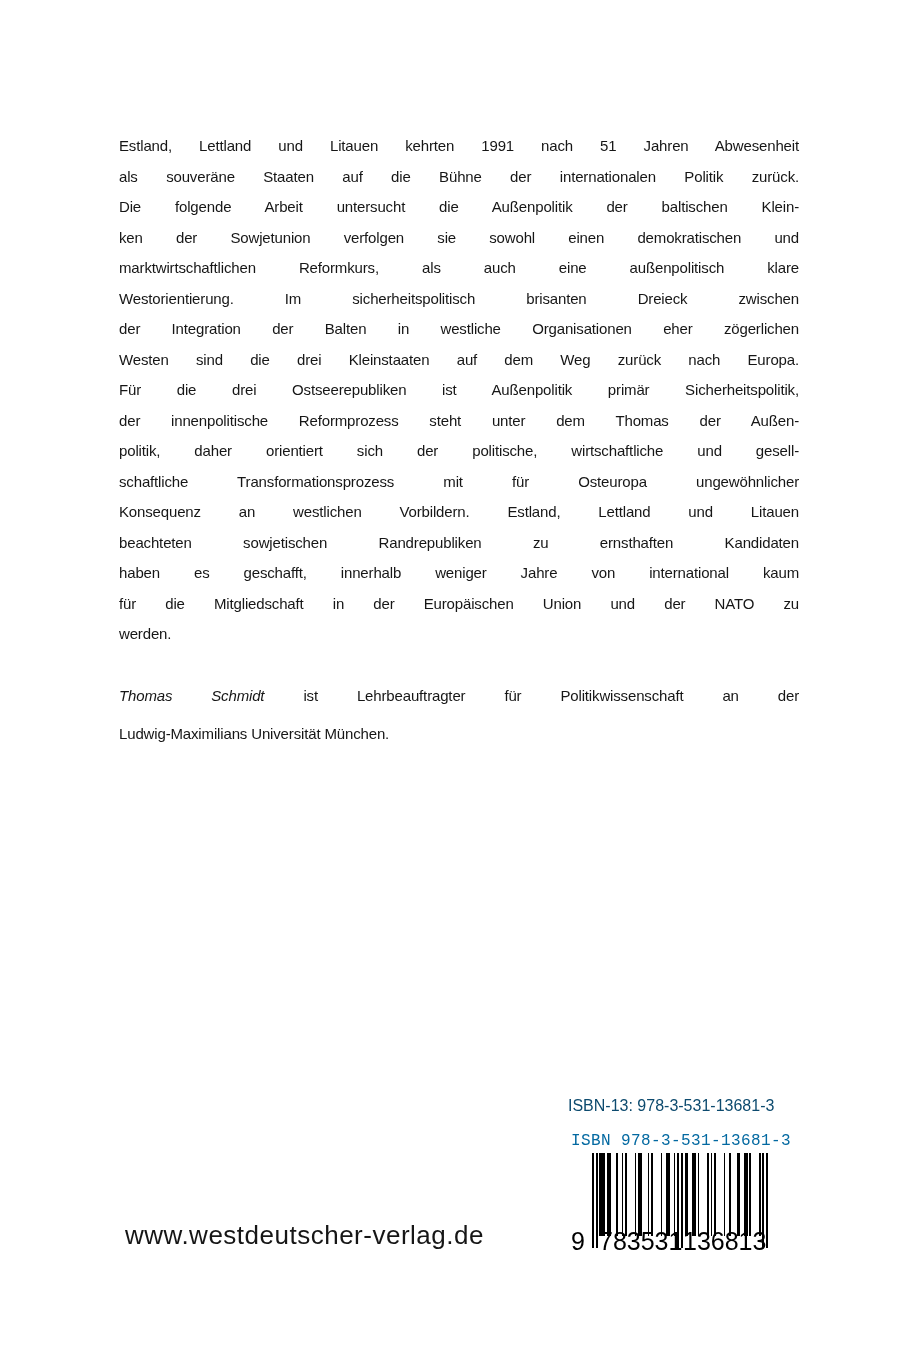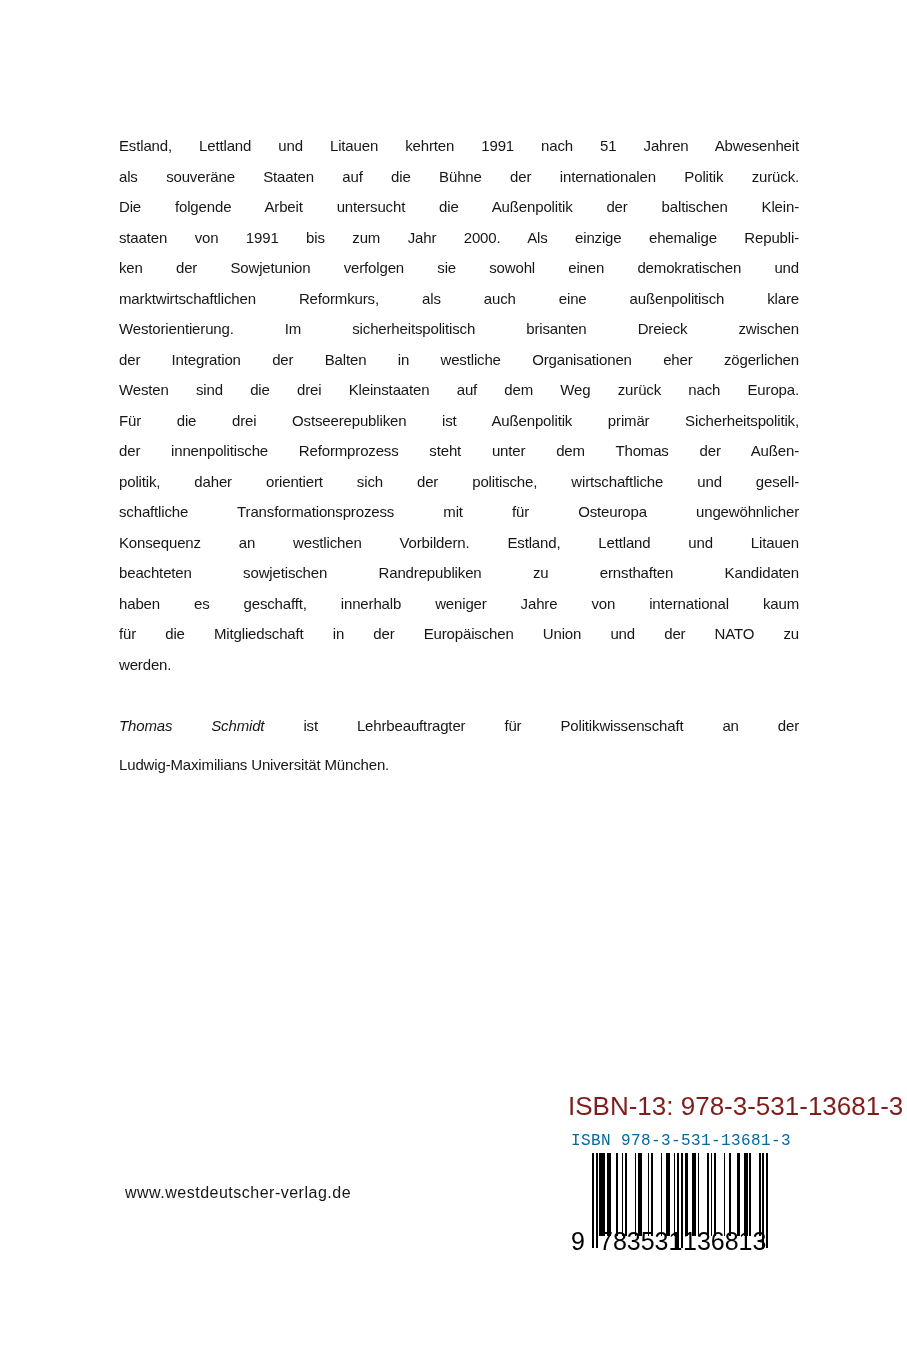--- a/index.html
+++ b/index.html
@@ -24,22 +24,22 @@
     white-space: normal;
   }
   .blurb .line:last-child { text-align-last: left; }
   .author { margin-top: 31px; }
   .author .line:last-child { text-align-last: left; margin-top: 8px; }
   .italic { font-style: italic; }
   
   .isbn-label {
     position: absolute;
     left: 568px; top: 1094px;
-    font-size: 26px; line-height: 24px;
-    color: #7f1d1d;
+    font-size: 16px; line-height: 24px;
+    color: #0c4a6e;
   }
   
   .barcode {
     position: absolute;
     left: 570px; top: 1132px;
     width: 235px; height: 135px;
     background: #ffffff;
   }
   .bc-header {
     position: absolute; left: 1px; top: 0;
@@ -60,36 +60,35 @@
     top: 96px;
     font-size: 25px; line-height: 27px;
     color: #000000;
   }
   .bc-d9 { left: 1px; }
   .bc-dl { left: 29px; width: 74px; text-align: center; }
   .bc-dr { left: 113px; width: 76px; text-align: center; }
   
   .website {
     position: absolute;
-    left: 125px; top: 1180px;
-    font-size: 16px; line-height: 26px;
+    left: 125px; top: 1222px;
+    font-size: 26px; line-height: 26px;
     letter-spacing: 0.5px;
   }
 </style>
 </head>
 <body>
 
 <main>
 
   <div class="copy">
     <section class="blurb">
         <div class="line">Estland, Lettland und Litauen kehrten 1991 nach 51 Jahren Abwesenheit</div>
         <div class="line">als souveräne Staaten auf die Bühne der internationalen Politik zurück.</div>
         <div class="line">Die folgende Arbeit untersucht die Außenpolitik der baltischen Klein-</div>
-        <div class="line">staaten von 1991 bis zum Jahr 2000. Als einzige ehemalige Republi-</div>
         <div class="line">ken der Sowjetunion verfolgen sie sowohl einen demokratischen und</div>
         <div class="line">marktwirtschaftlichen Reformkurs, als auch eine außenpolitisch klare</div>
         <div class="line">Westorientierung. Im sicherheitspolitisch brisanten Dreieck zwischen</div>
         <div class="line">der Integration der Balten in westliche Organisationen eher zögerlichen</div>
         <div class="line">Westen sind die drei Kleinstaaten auf dem Weg zurück nach Europa.</div>
         <div class="line">Für die drei Ostseerepubliken ist Außenpolitik primär Sicherheitspolitik,</div>
         <div class="line">der innenpolitische Reformprozess steht unter dem Thomas der Außen-</div>
         <div class="line">politik, daher orientiert sich der politische, wirtschaftliche und gesell-</div>
         <div class="line">schaftliche Transformationsprozess mit für Osteuropa ungewöhnlicher</div>
         <div class="line">Konsequenz an westlichen Vorbildern. Estland, Lettland und Litauen</div>

